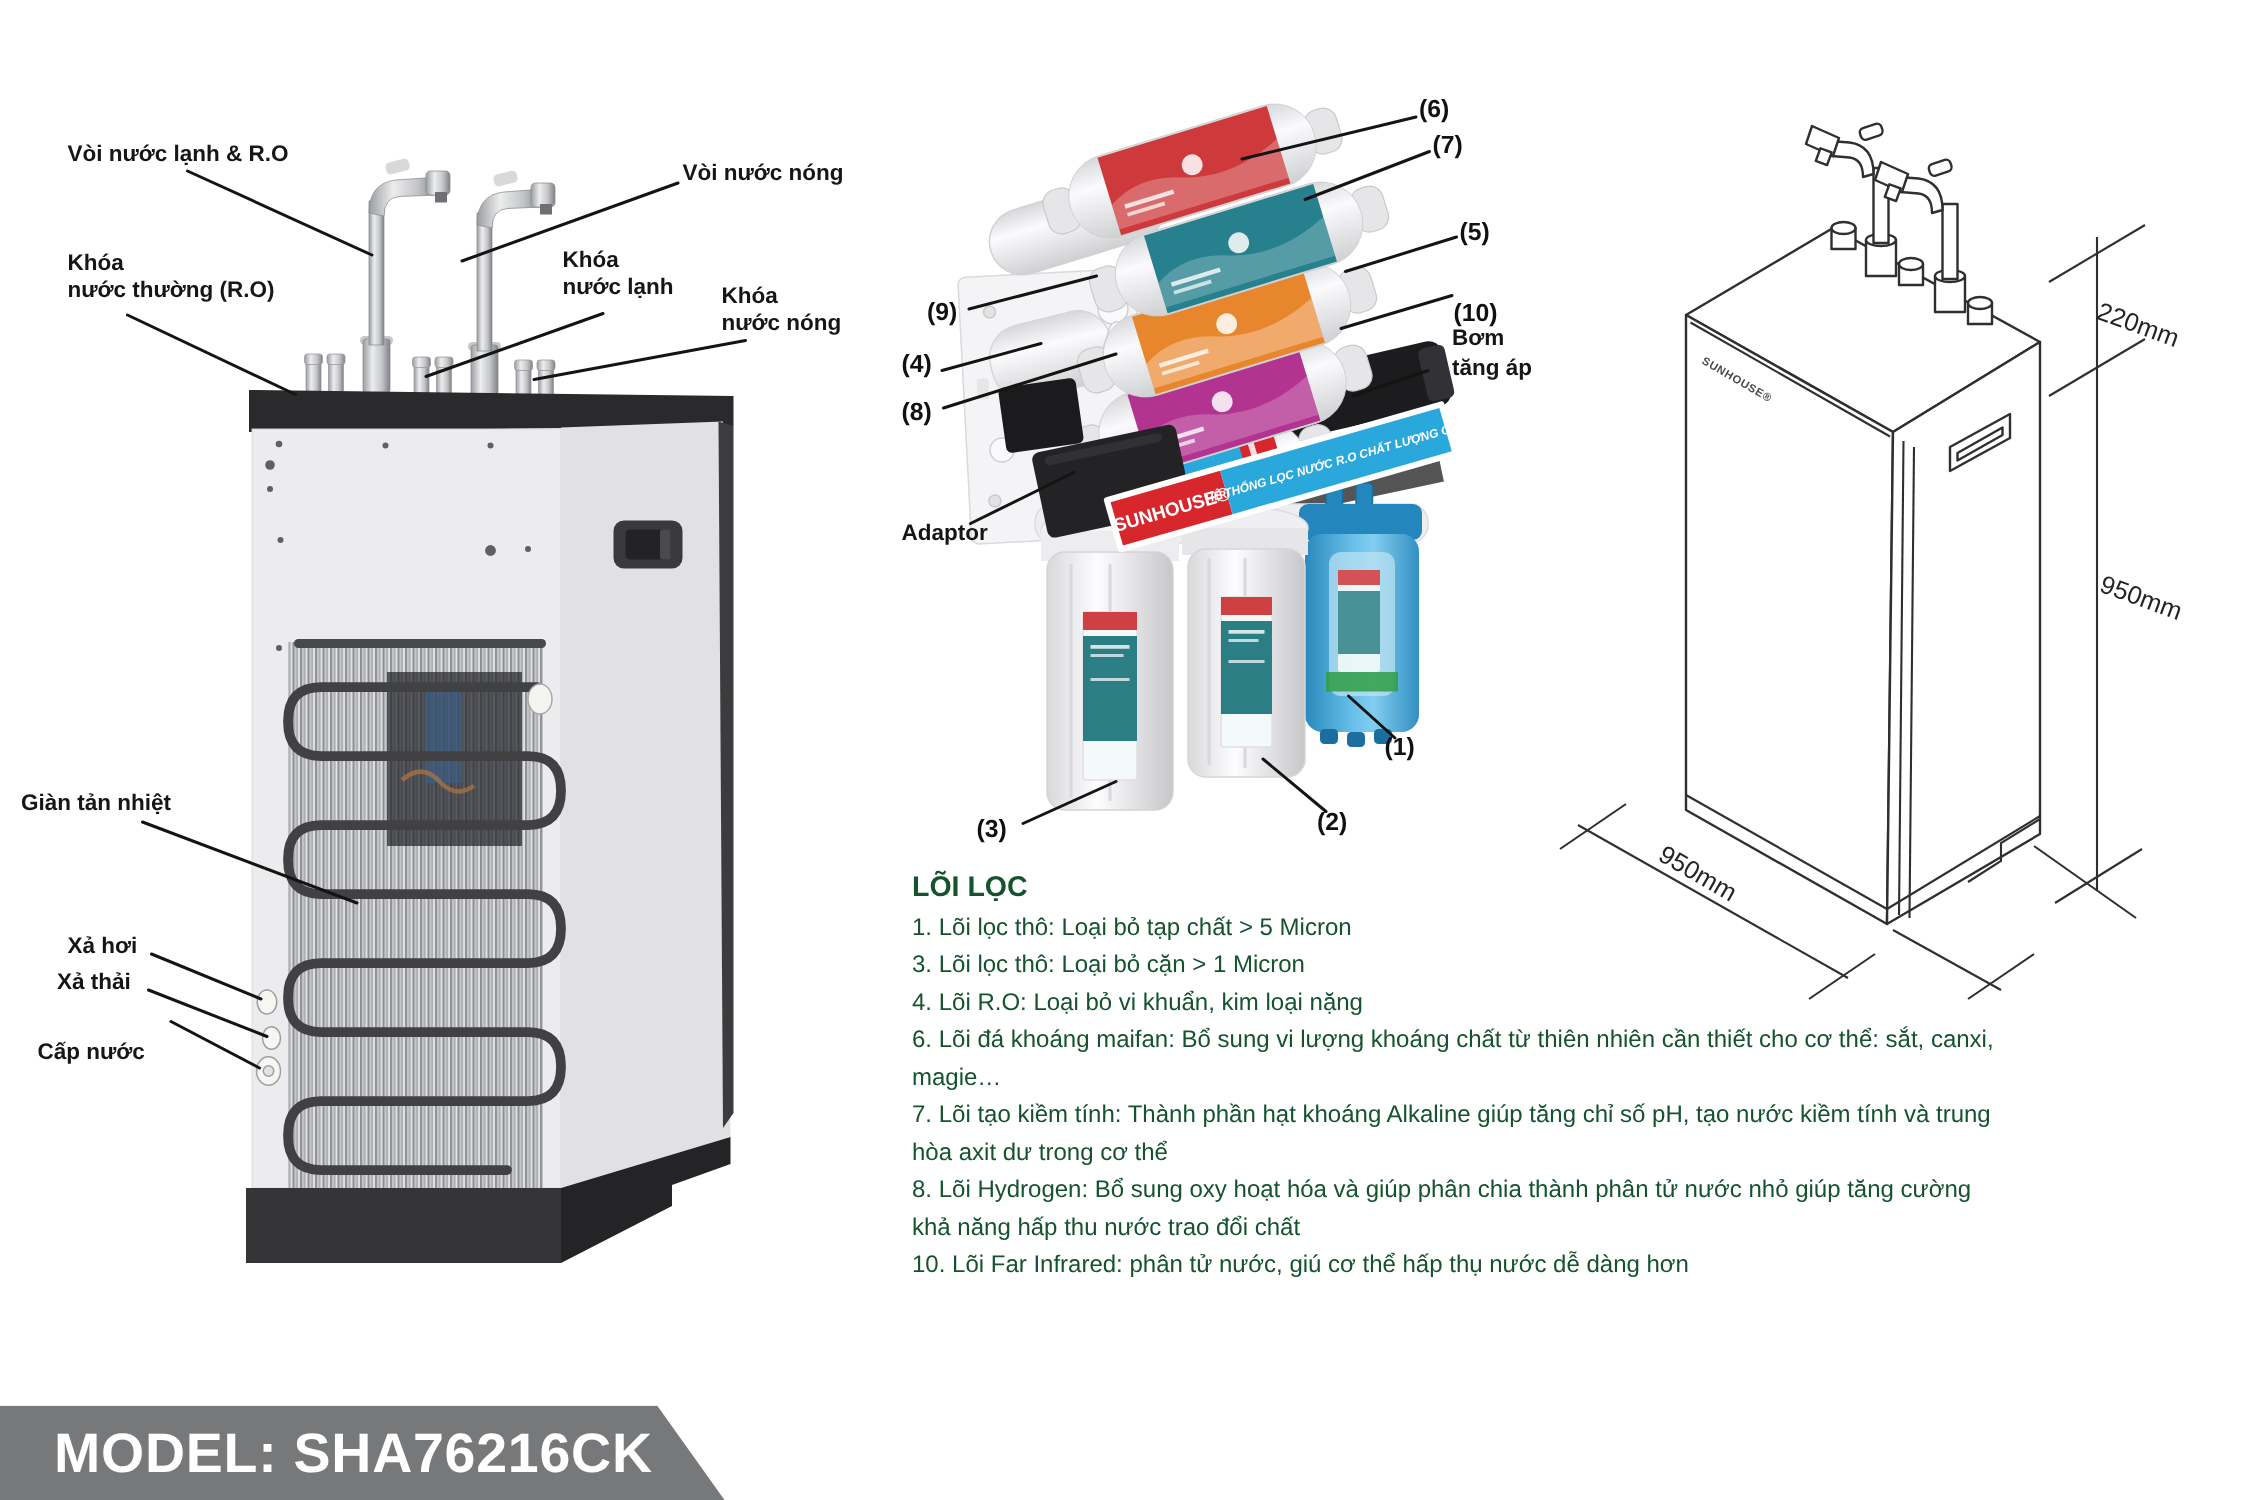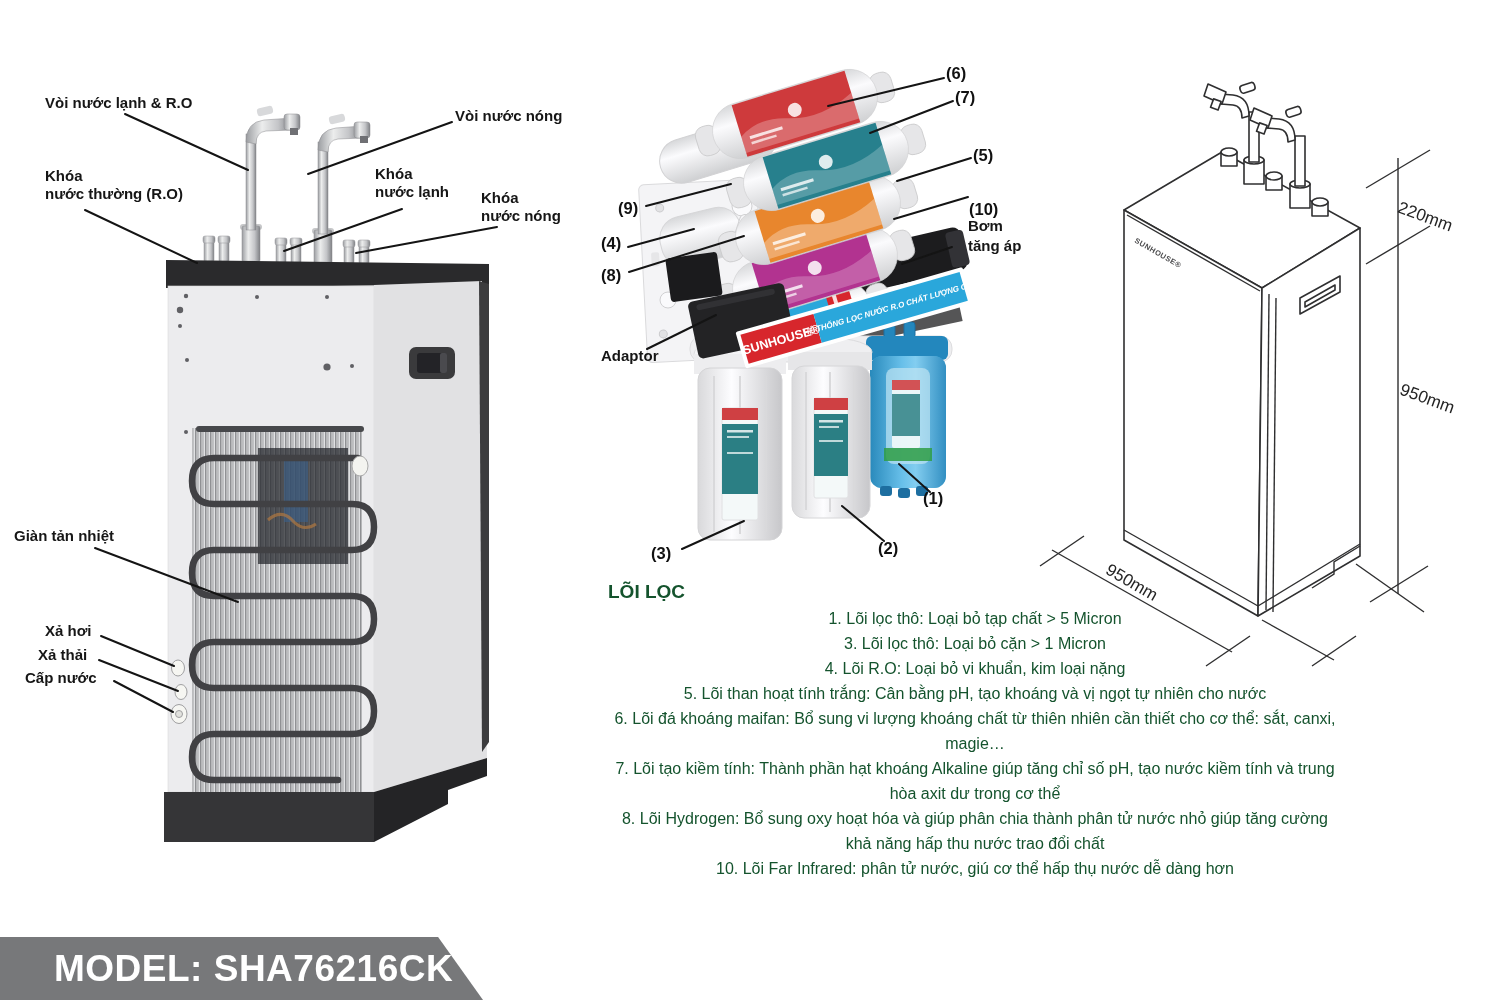--- a/index.html
+++ b/index.html
@@ -3,28 +3,28 @@
 <meta charset="utf-8">
 <style>
   html,body{margin:0;padding:0;background:#ffffff;}
   .canvas{position:relative;width:1500px;height:1000px;background:#ffffff;overflow:hidden;
           font-family:"Liberation Sans",sans-serif;color:#1a1a1a;}
   .art{position:absolute;left:0;top:0;}
   .lbl{position:absolute;font-size:15px;font-weight:700;line-height:18px;white-space:pre-line;color:#161616;}
   .num{position:absolute;font-size:16.5px;font-weight:600;color:#111;}
   .list{position:absolute;left:608px;top:578px;width:734px;color:#14532d;}
   .list-h{font-size:19px;font-weight:700;line-height:28px;}
-  .list-item{font-size:16px;line-height:25px;text-align:center;}
+  .list-item{font-size:16px;line-height:25px;}
   .dim{position:absolute;font-size:17px;color:#242424;transform-origin:left top;white-space:nowrap;}
   .dim-220{left:1402px;top:198px;transform:rotate(20deg);}
   .dim-950r{left:1404px;top:380px;transform:rotate(20deg);}
   .dim-950b{left:1112px;top:560px;transform:rotate(30deg);}
   .model{position:absolute;left:0;top:937px;width:483px;height:63px;background:#77787a;
          clip-path:polygon(0 0,90.7% 0,100% 100%,0 100%);
-         color:#fff;font-weight:800;font-size:37px;line-height:64px;padding-left:54px;
+         color:#fff;font-weight:800;font-size:37px;line-height:64px;padding-left:36px;
          box-sizing:border-box;letter-spacing:.5px;white-space:nowrap;}
   .cap{fill:#e6e6e8;stroke:#c9c9cb;stroke-width:.8;}
   .cart{fill:url(#cartWhite);stroke:#d0d0d2;stroke-width:.6;}
   .line-art{stroke:#2f2f30;fill:#ffffff;stroke-width:1.6;stroke-linejoin:round;}
   .thin{stroke:#2f2f30;fill:none;stroke-width:1.4;}
   .callout{stroke:#141414;stroke-width:2;stroke-linecap:round;}
 </style>
 </head>
 <body>
 
@@ -377,21 +377,21 @@
   <div class="lbl" style="left:455px;top:107px">Vòi nước nóng</div>
   <div class="lbl" style="left:45px;top:167px">Khóa
 nước thường (R.O)</div>
   <div class="lbl" style="left:375px;top:165px">Khóa
 nước lạnh</div>
   <div class="lbl" style="left:481px;top:189px">Khóa
 nước nóng</div>
   <div class="lbl" style="left:14px;top:527px">Giàn tản nhiệt</div>
   <div class="lbl" style="left:45px;top:622px">Xả hơi</div>
   <div class="lbl" style="left:38px;top:646px">Xả thải</div>
-  <div class="lbl" style="left:25px;top:669px">Cấp nước</div>
+  <div class="lbl" style="left:25px;top:693px">Cấp nước</div>
 
   <div class="num" style="left:946px;top:64px">(6)</div>
   <div class="num" style="left:955px;top:88px">(7)</div>
   <div class="num" style="left:973px;top:146px">(5)</div>
   <div class="num" style="left:969px;top:200px">(10)</div>
   <div class="num" style="left:618px;top:199px">(9)</div>
   <div class="num" style="left:601px;top:234px">(4)</div>
   <div class="num" style="left:601px;top:266px">(8)</div>
   <div class="num" style="left:923px;top:489px">(1)</div>
   <div class="num" style="left:878px;top:539px">(2)</div>
@@ -399,21 +399,20 @@
 
   <div class="lbl" style="left:968px;top:216px;line-height:20px">Bơm
 tăng áp</div>
   <div class="lbl" style="left:601px;top:347px">Adaptor</div>
 
   <div class="list">
     <div class="list-h">LÕI LỌC</div>
     <div class="list-item">1. Lõi lọc thô: Loại bỏ tạp chất &gt; 5 Micron</div>
     <div class="list-item">3. Lõi lọc thô: Loại bỏ cặn &gt; 1 Micron</div>
     <div class="list-item">4. Lõi R.O: Loại bỏ vi khuẩn, kim loại nặng</div>
-    <div class="list-item">5. Lõi than hoạt tính trắng: Cân bằng pH, tạo khoáng và vị ngọt tự nhiên cho nước</div>
     <div class="list-item">6. Lõi đá khoáng maifan: Bổ sung vi lượng khoáng chất từ thiên nhiên cần thiết cho cơ thể: sắt, canxi, magie…</div>
     <div class="list-item">7. Lõi tạo kiềm tính: Thành phần hạt khoáng Alkaline giúp tăng chỉ số pH, tạo nước kiềm tính và trung hòa axit dư trong cơ thể</div>
     <div class="list-item">8. Lõi Hydrogen: Bổ sung oxy hoạt hóa và giúp phân chia thành phân tử nước nhỏ giúp tăng cường khả năng hấp thu nước trao đổi chất</div>
     <div class="list-item">10. Lõi Far Infrared: phân tử nước, giú cơ thể hấp thụ nước dễ dàng hơn</div>
   </div>
 
   <div class="dim dim-220">220mm</div>
   <div class="dim dim-950r">950mm</div>
   <div class="dim dim-950b">950mm</div>
 

